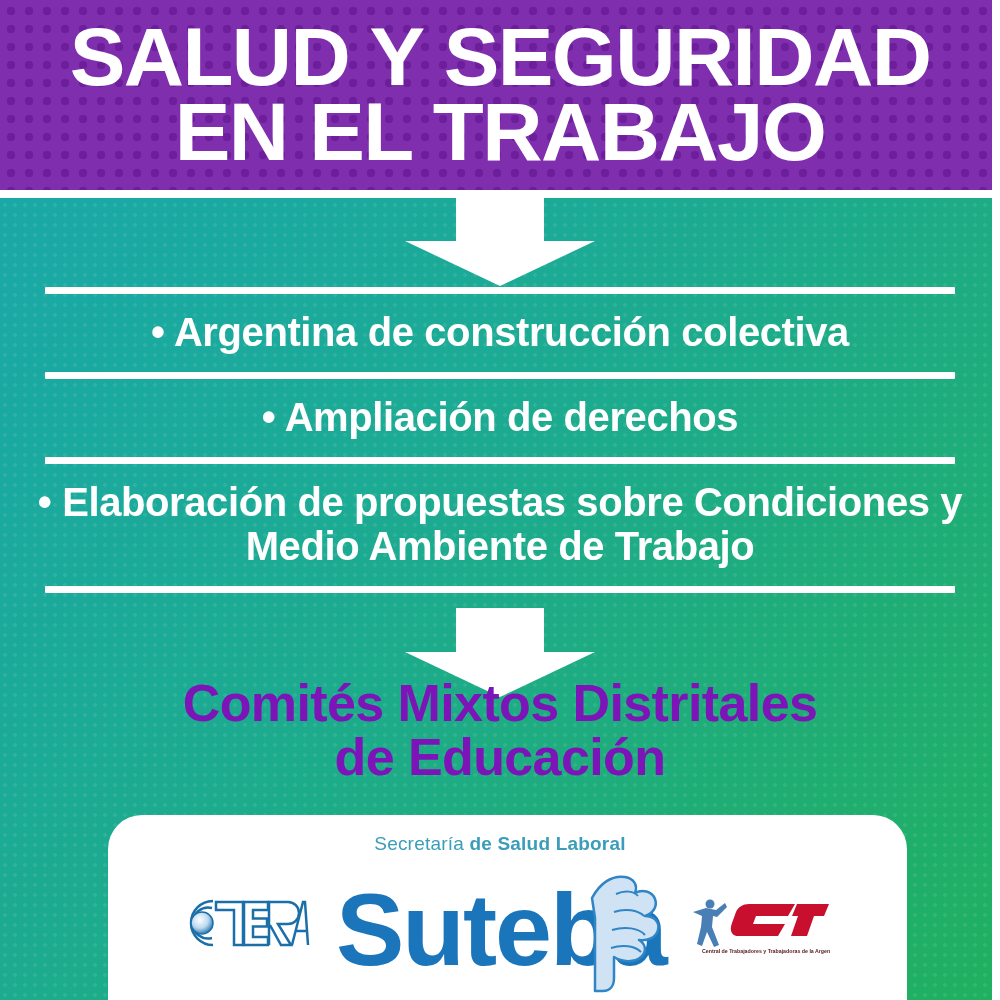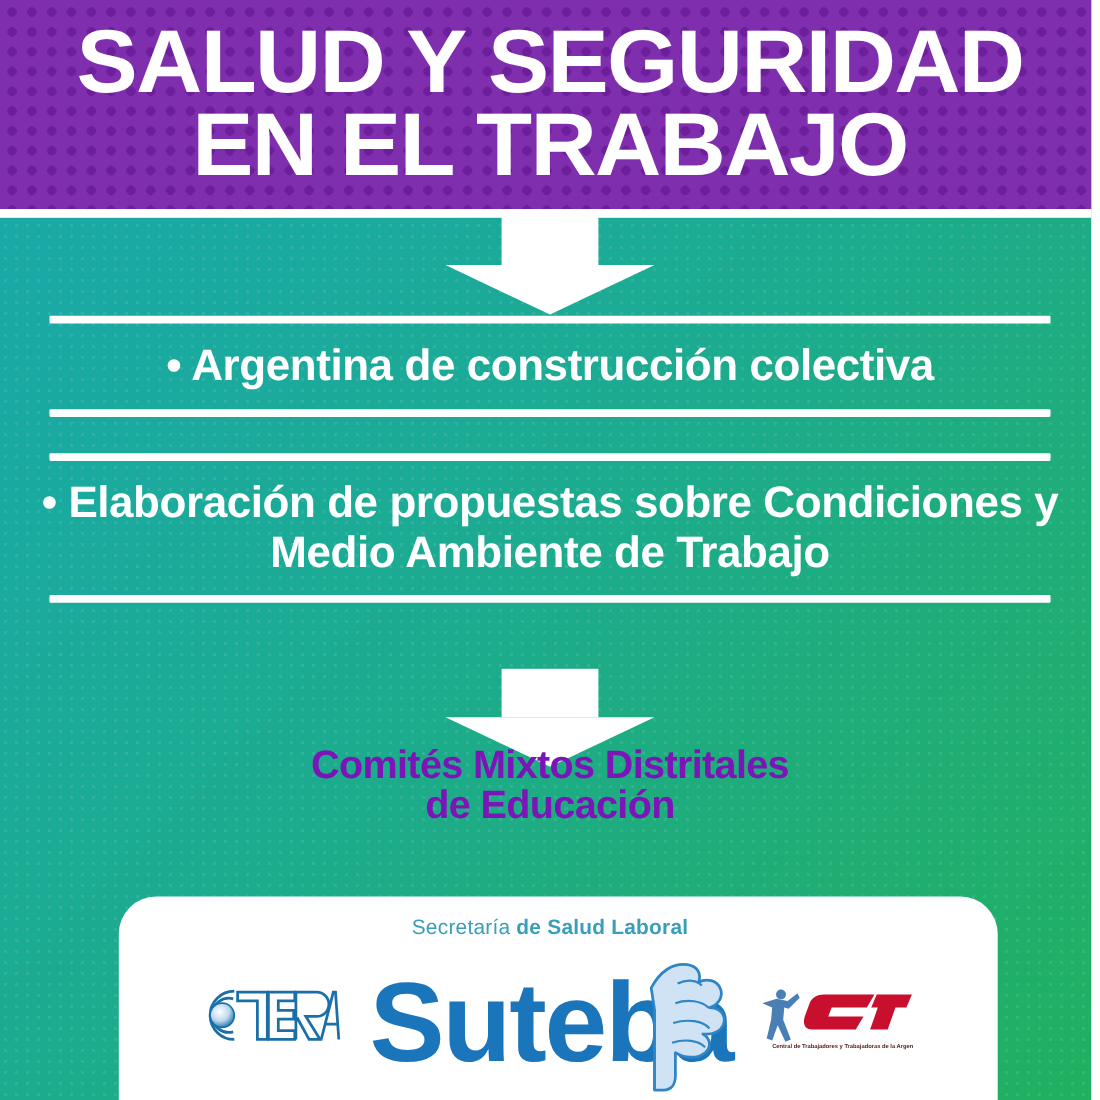--- a/index.html
+++ b/index.html
@@ -91,21 +91,21 @@
   }
   .sp-a{height:17px;}
   .sp-b{height:16px;}
 
   
   .subtitle{
     position:absolute;left:0;top:676px;width:1000px;z-index:2;
     text-align:center;
     color:#7d14b8;
     font-weight:bold;
-    font-size:36px;
+    font-size:52px;
     line-height:1.04;
     letter-spacing:-0.6px;
   }
   .subtitle .s2{display:block;}
 
   
   .card{
     position:absolute;left:108px;top:815px;width:784px;height:185px;
     background:#ffffff;border-radius:34px 34px 0 0;
     z-index:4;
@@ -149,20 +149,21 @@
   </div>
 
   <div class="bullets">
     <div class="sp-a"></div>
     <div class="rule"></div>
     <div class="sp-b"></div>
     <div class="bullet-row">• Argentina de construcción colectiva</div>
     <div class="sp-a"></div>
     <div class="rule"></div>
     <div class="sp-b"></div>
+    <div class="bullet-row">• Ampliación de derechos</div>
     <div class="sp-a"></div>
     <div class="rule"></div>
     <div class="sp-b"></div>
     <div class="bullet-row multi">• Elaboración de propuestas sobre Condiciones y Medio Ambiente de Trabajo</div>
     <div class="sp-a"></div>
     <div class="rule"></div>
   </div>
 
   <div class="arrow" id="arrow-bottom">
     <div class="stem"></div>

